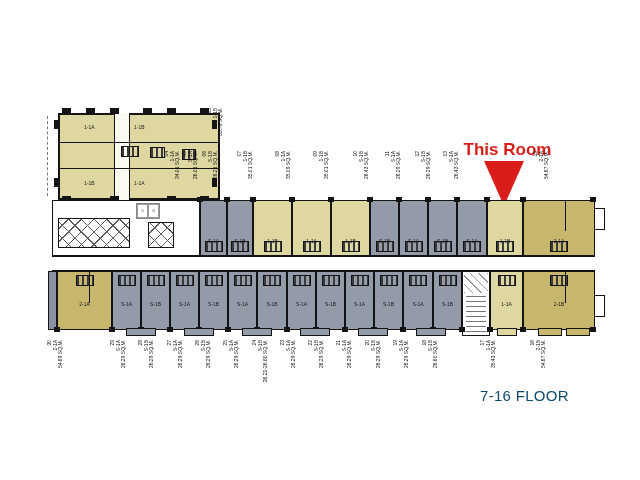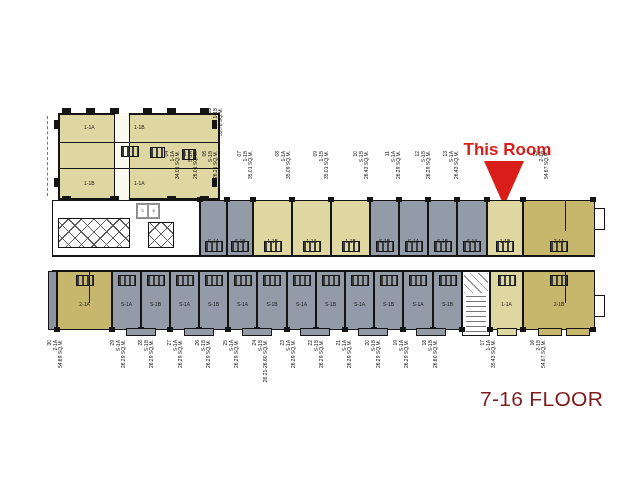--- a/index.html
+++ b/index.html
@@ -35,21 +35,21 @@
               background:repeating-linear-gradient(45deg,#999 0 1px,transparent 1px 6px)}
   .stairsteps{position:absolute;left:3px;right:3px;top:24px;bottom:3px;
               background:repeating-linear-gradient(180deg,#777 0 1px,transparent 1px 5px)}
   .rbump{position:absolute;background:#fff;border:1.5px solid #141414;box-sizing:border-box}
   .dashline{position:absolute;left:47px;top:116px;height:80px;width:0;border-left:1px dashed #777}
   .bump{position:absolute;box-sizing:border-box;border:1px solid #141414;height:8px;top:328px}
   .thisroom{position:absolute;left:450px;top:140px;width:115px;text-align:center;
             font-size:17px;font-weight:bold;color:#d91e1a}
   .triangle{position:absolute;left:484px;top:161px;width:0;height:0;
             border-left:20px solid transparent;border-right:20px solid transparent;border-top:45px solid #d91e1a}
-  .floorlabel{position:absolute;left:480px;top:387px;font-size:21px;color:#7f1d1d;letter-spacing:.3px}
+  .floorlabel{position:absolute;left:480px;top:387px;font-size:15px;color:#0c4a6e;letter-spacing:.3px}
 </style>
 </head>
 <body>
 
 <div class="plan" id="plan">
 
   <div class="blockA" style="background:#ded7a2"></div>
   <div class="corestrip"></div>
   <div class="bandline" style="top:142px"></div>
   <div class="bandline" style="top:168px"></div>

